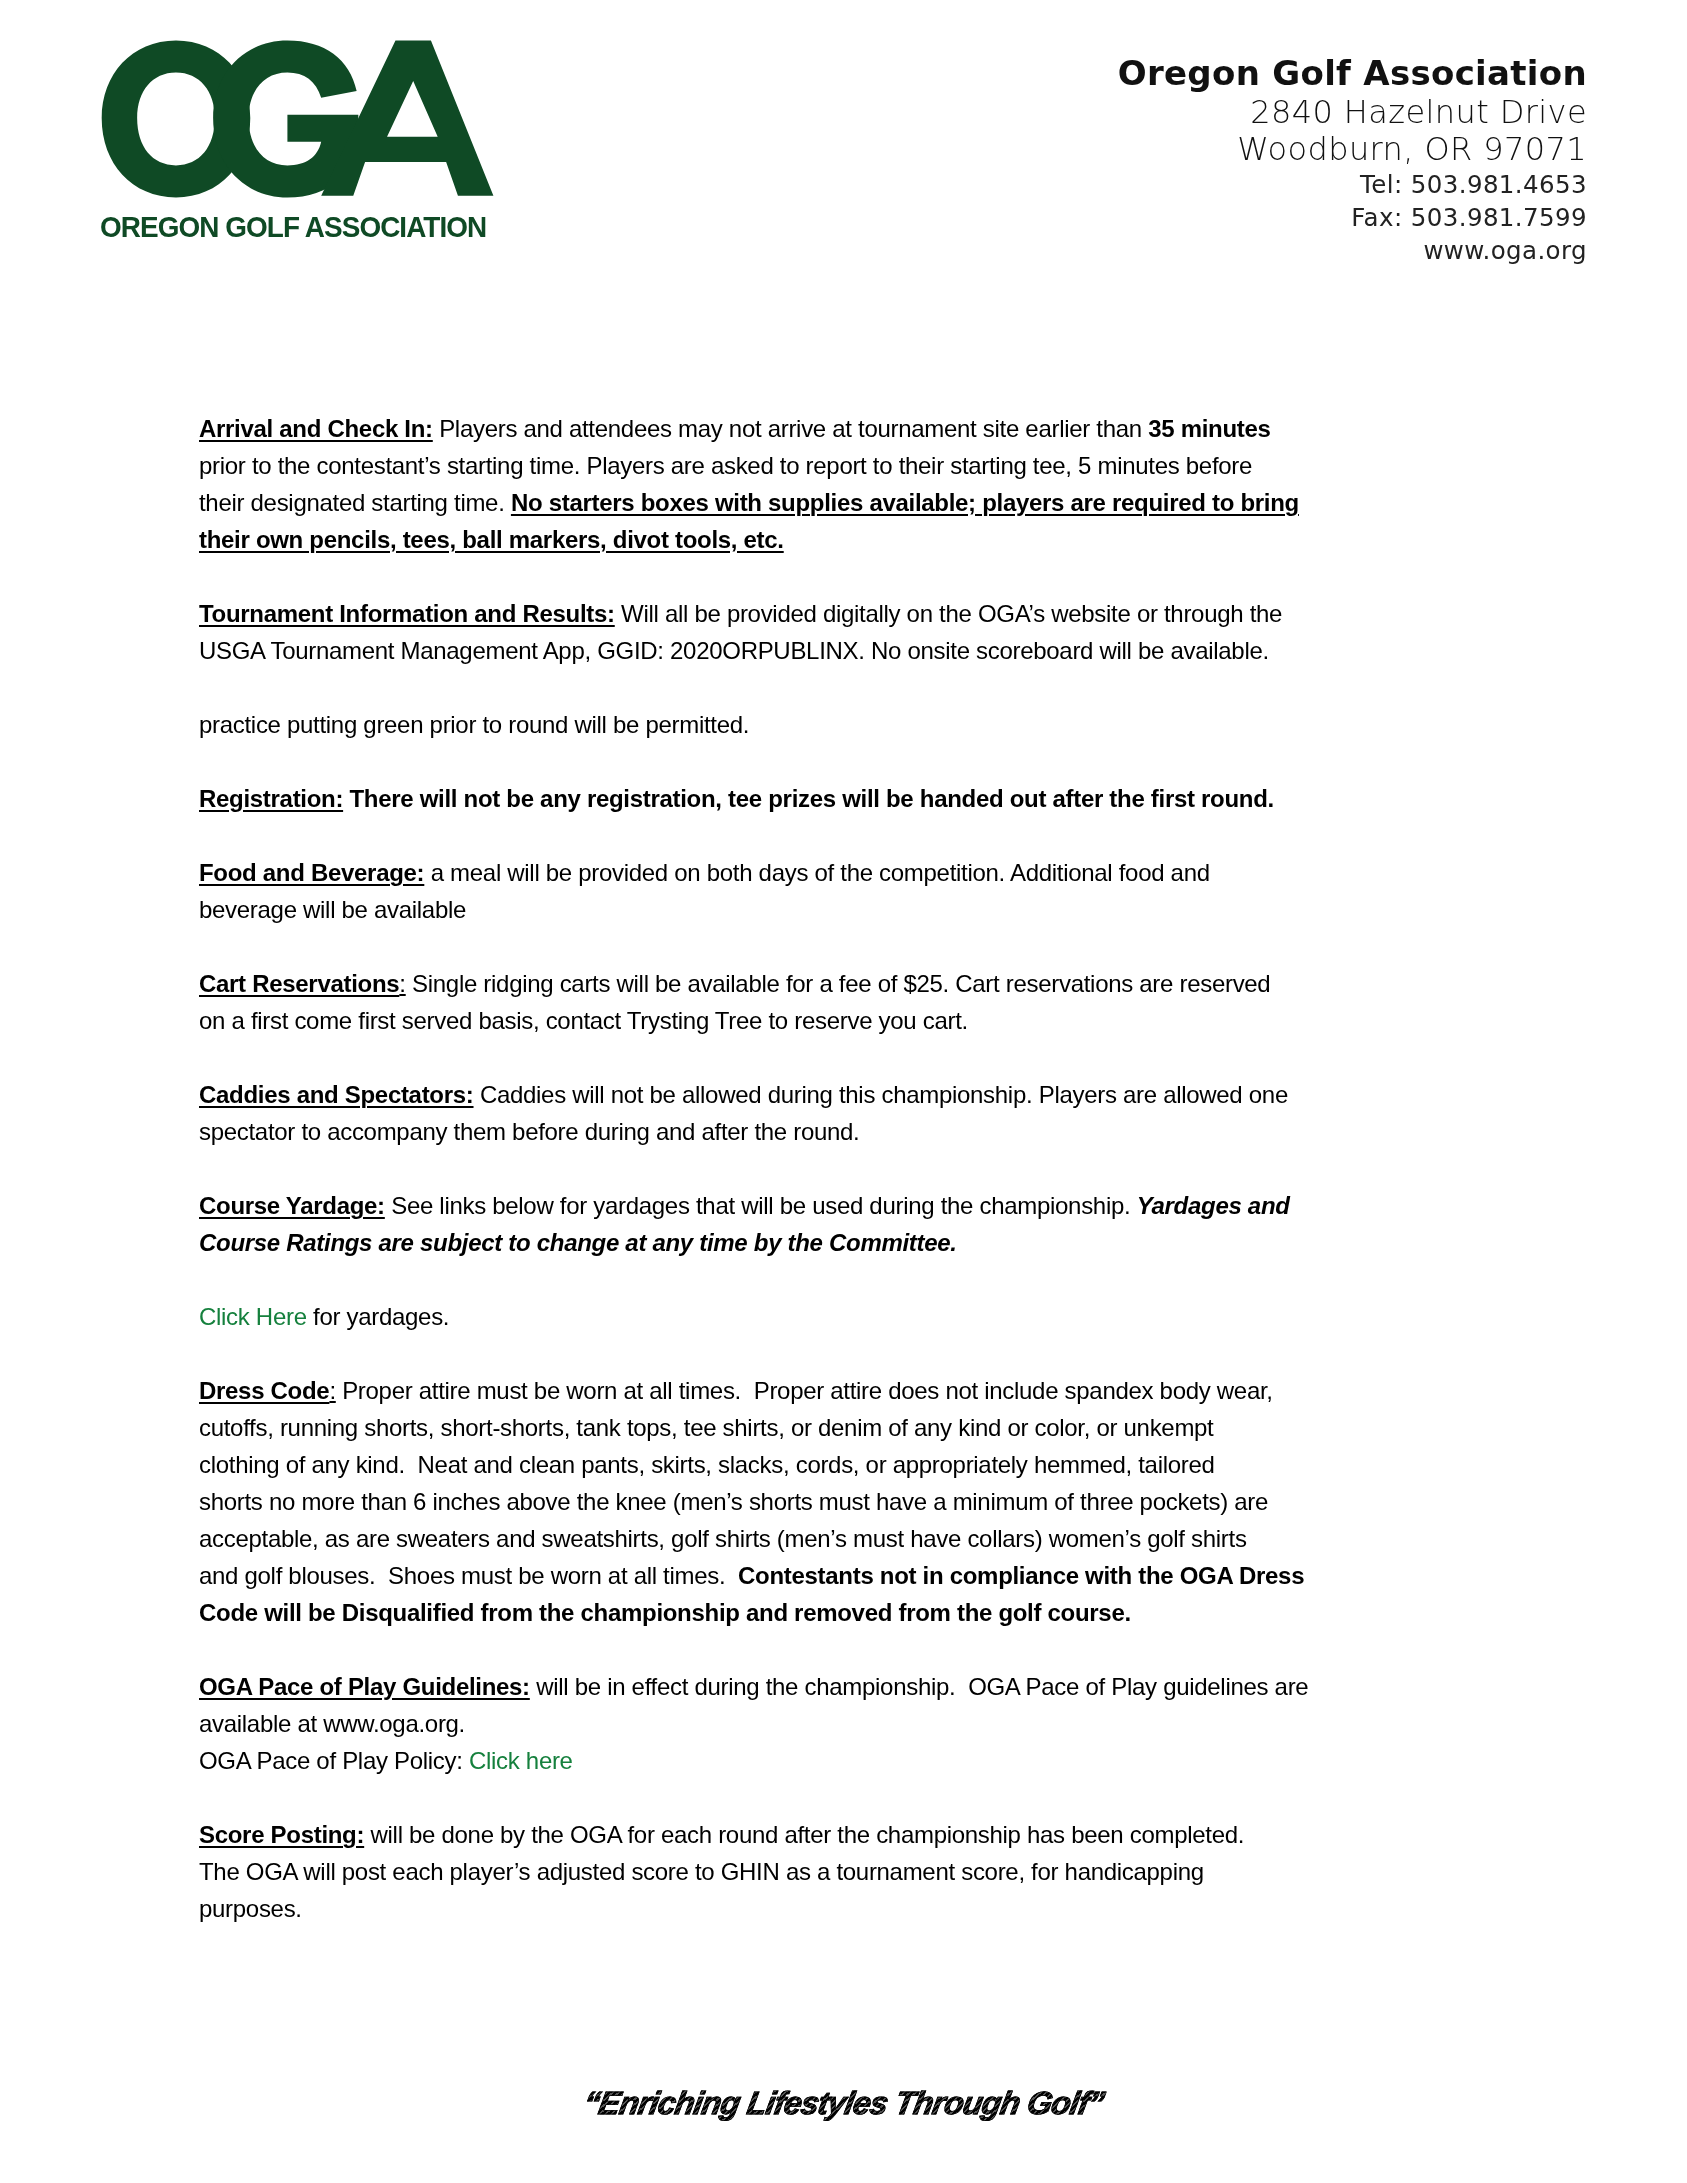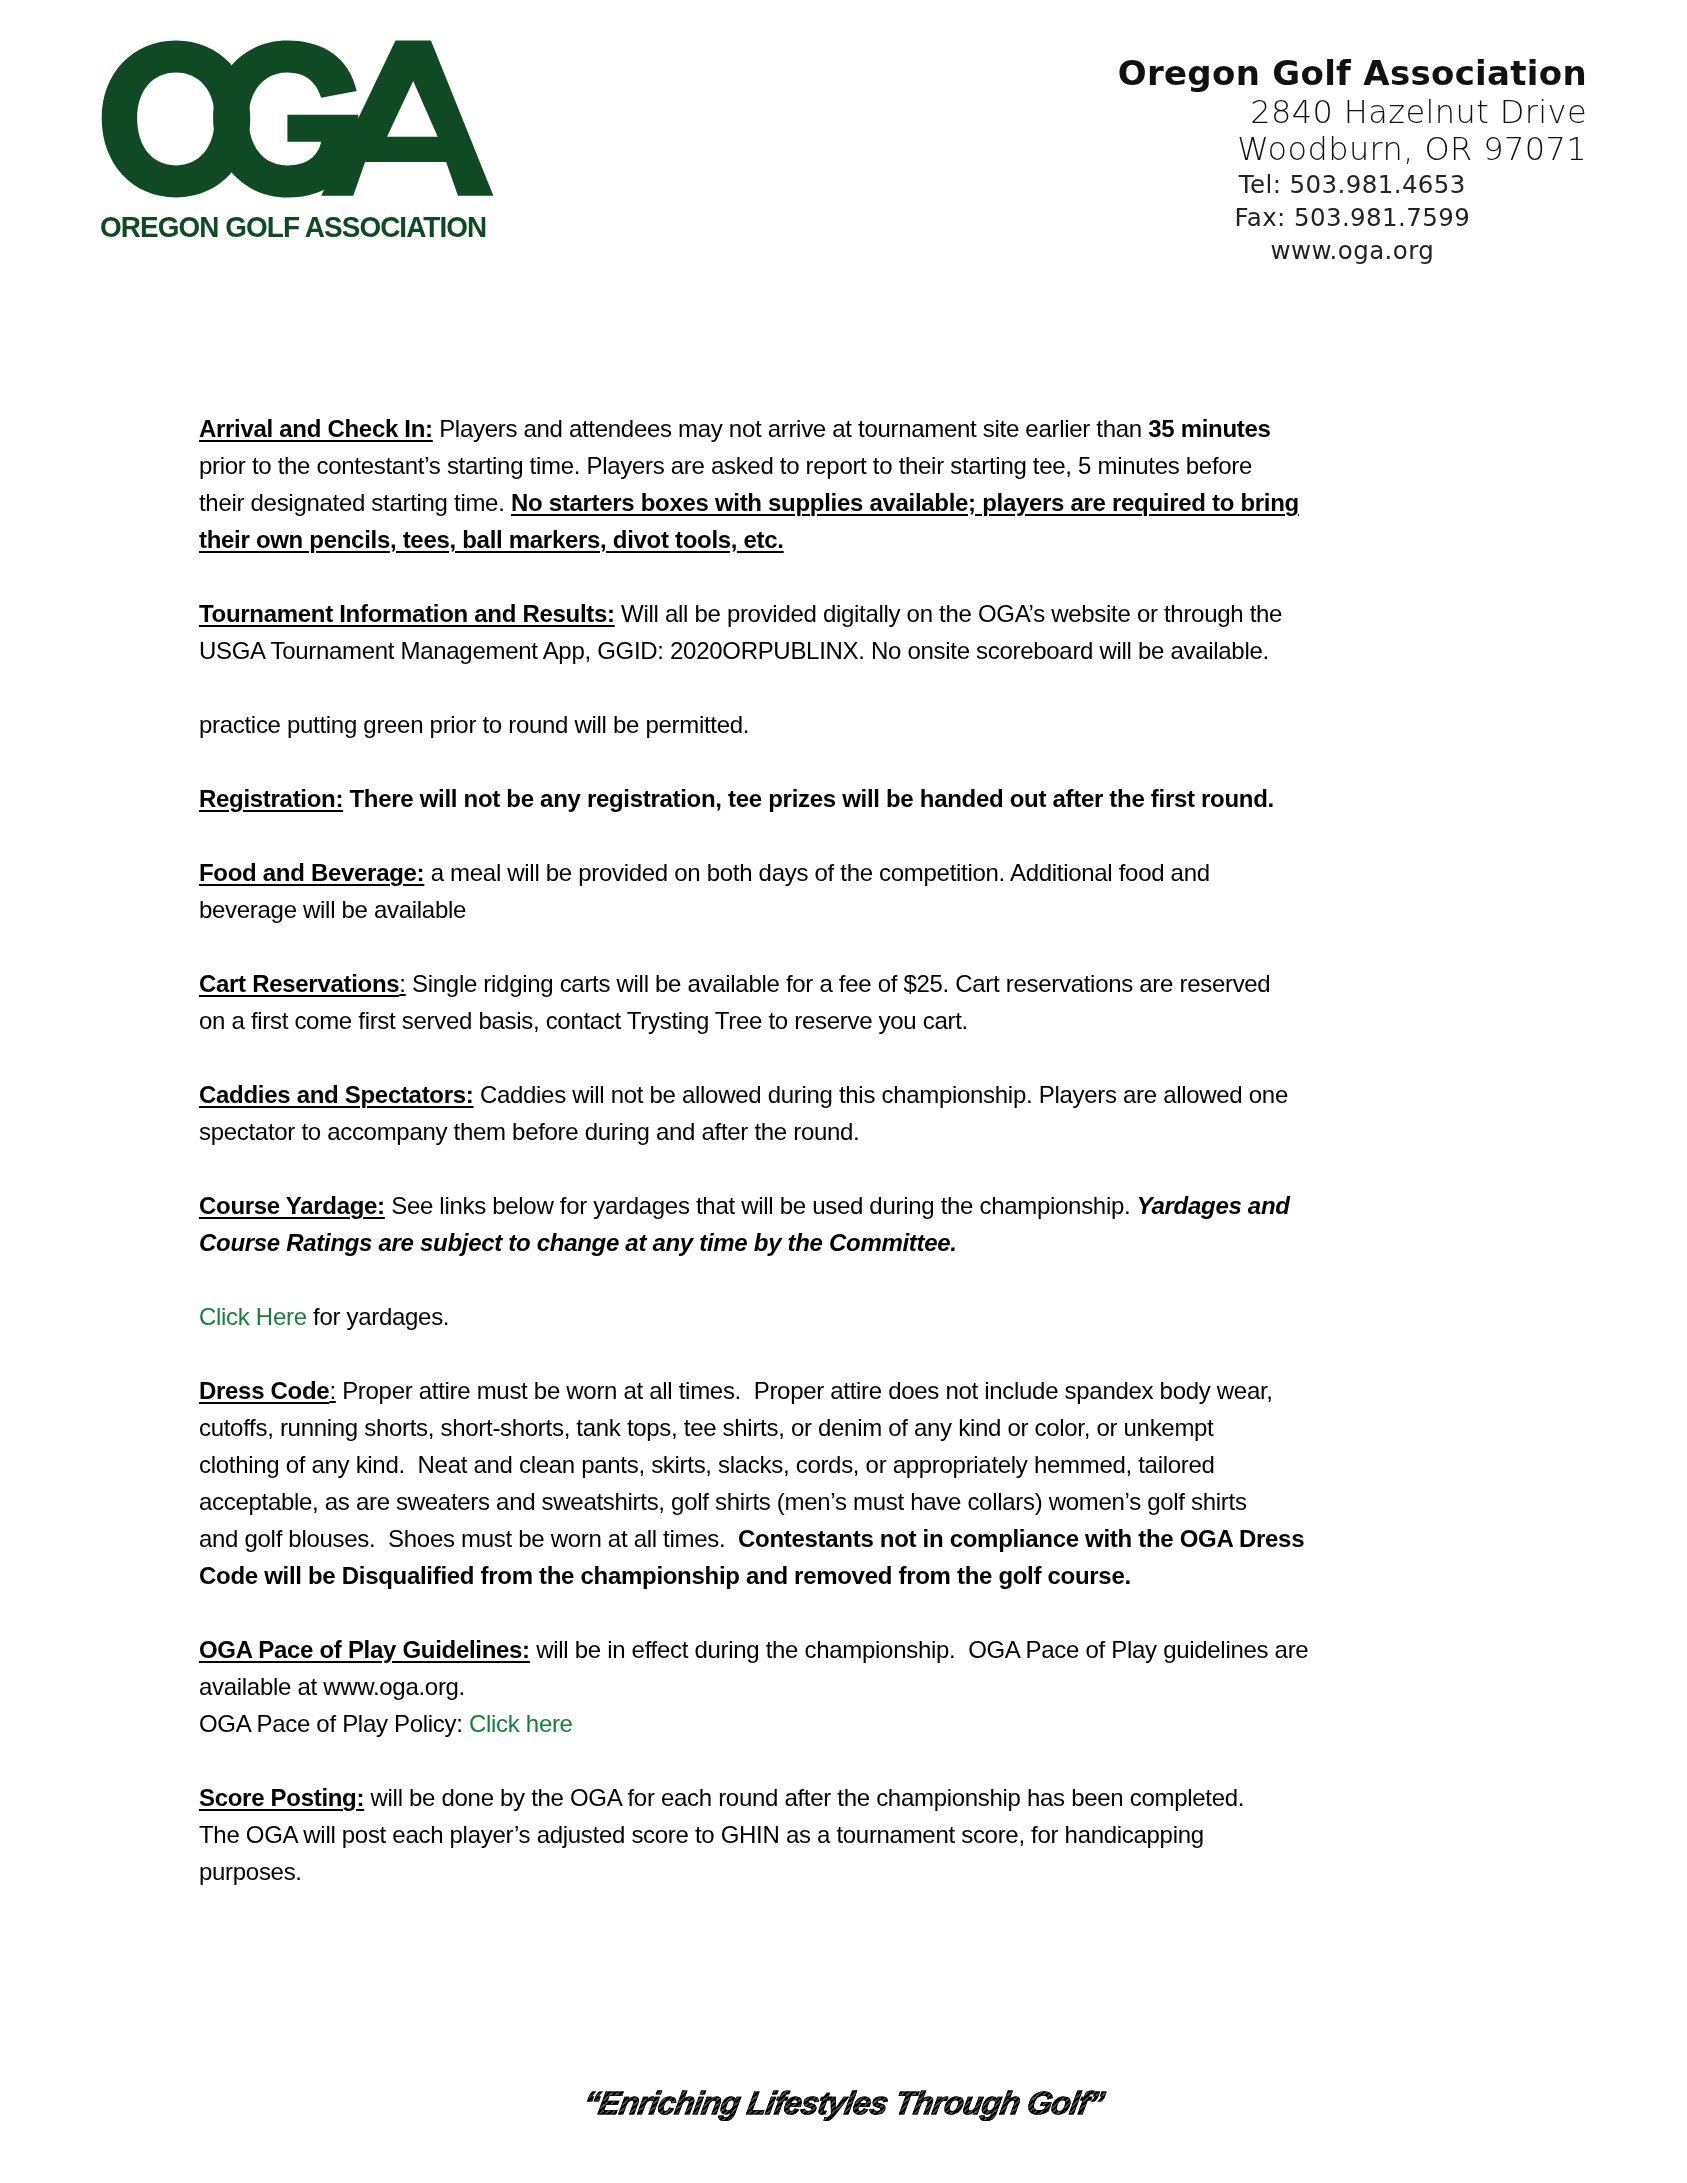--- a/index.html
+++ b/index.html
@@ -3,21 +3,21 @@
 <meta charset="utf-8">
 <style>
   html, body { margin: 0; padding: 0; background: #ffffff; }
   body { width: 1687px; height: 2183px; position: relative; overflow: hidden; font-family: "Liberation Sans", sans-serif; color: #000; }
   .logo { position: absolute; left: 100px; top: 37px; width: 401px; height: 207px; }
   .logo svg { display: block; }
   .logo-text { position: absolute; left: 0; top: 173px; width: 401px; text-align: left; font-family: "Liberation Sans", sans-serif; font-weight: bold; font-size: 30px; color: #0f4a25; letter-spacing: -1px; transform: scaleX(0.93); transform-origin: left top; white-space: nowrap; }
   .contact { position: absolute; right: 100px; top: 52px; text-align: right; font-family: "DejaVu Sans", sans-serif; color: #111; }
   .contact .org { font-weight: bold; font-size: 34px; line-height: 42px; letter-spacing: 0.3px; }
   .contact .addr { font-size: 32px; line-height: 37px; font-weight: 300; letter-spacing: 0.4px; }
-  .contact .small { font-size: 24.5px; line-height: 33px; letter-spacing: 0.4px; color: #222; text-align: center; }
+  .contact .small { font-size: 24.5px; line-height: 33px; letter-spacing: 0.4px; color: #222; }
   .body { position: absolute; left: 199px; top: 410px; width: 1299px; font-family: "Liberation Sans", sans-serif; font-size: 24px; line-height: 37px; letter-spacing: -0.3px; }
   .para { margin: 0 0 37px 0; white-space: nowrap; }
   .para .line { display: block; height: 37px; }
   .h { font-weight: bold; text-decoration: underline; text-decoration-thickness: 1.7px; text-underline-offset: 2.5px; }
   .b { font-weight: bold; }
   .bu { font-weight: bold; text-decoration: underline; text-decoration-thickness: 1.7px; text-underline-offset: 2.5px; }
   .i { font-style: italic; font-weight: bold; }
   a.link { color: #15803d; text-underline-offset: 2.5px; }
   .para.tight { margin-bottom: 0; }
   .footer { position: absolute; left: 0; width: 1687px; top: 2085px; text-align: center; }
@@ -92,20 +92,21 @@
   </div>
 
   <div class="para">
     <span class="line"><a class="link">Click Here</a><span> for yardages.</span></span>
   </div>
 
   <div class="para">
     <span class="line"><span class="h">Dress Code</span><span style="text-decoration:underline">:</span><span style="white-space:pre"> Proper attire must be worn at all times.  Proper attire does not include spandex body wear,</span></span>
     <span class="line">cutoffs, running shorts, short-shorts, tank tops, tee shirts, or denim of any kind or color, or unkempt</span>
     <span class="line" style="white-space:pre">clothing of any kind.  Neat and clean pants, skirts, slacks, cords, or appropriately hemmed, tailored</span>
+    <span class="line">shorts no more than 6 inches above the knee (men’s shorts must have a minimum of three pockets) are</span>
     <span class="line">acceptable, as are sweaters and sweatshirts, golf shirts (men’s must have collars) women’s golf shirts</span>
     <span class="line"><span style="white-space:pre">and golf blouses.  Shoes must be worn at all times.  </span><span class="b">Contestants not in compliance with the OGA Dress</span></span>
     <span class="line b">Code will be Disqualified from the championship and removed from the golf course.</span>
   </div>
 
   <div class="para">
     <span class="line"><span class="h">OGA Pace of Play Guidelines:</span><span style="white-space:pre"> will be in effect during the championship.  OGA Pace of Play guidelines are</span></span>
     <span class="line">available at www.oga.org.</span>
     <span class="line"><span>OGA Pace of Play Policy: </span><a class="link">Click here</a></span>
   </div>

